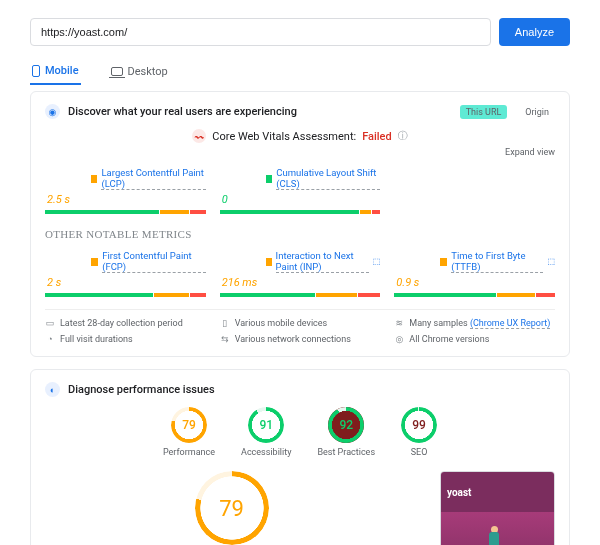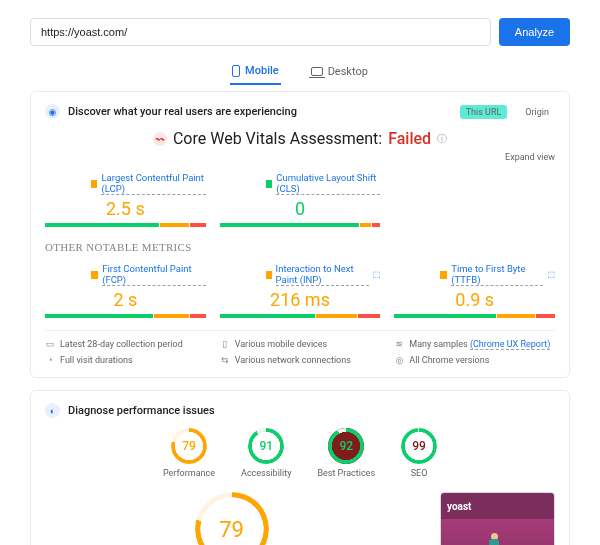--- a/index.html
+++ b/index.html
@@ -13,68 +13,68 @@
   .wrap { padding: 18px 30px 10px; }
   .searchrow { display: flex; gap: 8px; margin-bottom: 14px; }
   .urlbox {
     flex: 1; border: 1px solid #dadce0; border-radius: 4px;
     padding: 7px 10px; font-size: 11px; color: #202124; background:#fff;
   }
   .analyze-btn {
     background: #1a73e8; color: #fff; border: none; border-radius: 4px;
     padding: 0 16px; font-size: 11px; font-weight: 500; cursor: pointer;
   }
-  .devicetabs { display: flex; justify-content: center; gap: 28px; margin-bottom: 6px; }
+  .devicetabs { display: flex; gap: 28px; margin-bottom: 6px; }
   .dtab { display: flex; align-items: center; gap: 5px; padding: 4px 2px 6px; color:#5f6368; font-size:11px; cursor:pointer;}
   .dtab.active { color:#1a73e8; border-bottom:2px solid #1a73e8; font-weight:500;}
   .dicon { width:12px; height:9px; border:1.3px solid currentColor; border-radius:2px; position:relative;}
   .dicon.laptop::after{content:"";position:absolute;left:-3px;right:-3px;bottom:-3px;height:1.3px;background:currentColor;}
   .card {
     border:1px solid #e8eaed; border-radius:6px; padding:12px 14px; margin-bottom:12px;
   }
   .cardhead { display:flex; align-items:center; gap:8px; margin-bottom:10px;}
   .roundicon{width:15px;height:15px;border-radius:50%;background:#e8f0fe;display:flex;align-items:center;justify-content:center;color:#1a73e8;font-size:9px;}
   .cardtitle{font-weight:500;font-size:11px;flex:1;}
   .pillbtn{background:#f1f3f4;border-radius:3px;padding:2px 6px;font-size:9px;color:#5f6368;margin-left:4px;cursor:pointer;}
   .cwv-row{display:flex;align-items:center;justify-content:center;gap:6px;margin:6px 0 4px;}
   .cwv-badge{width:14px;height:14px;border-radius:50%;background:#fce8e6;display:flex;align-items:center;justify-content:center;}
   .cwv-badge span{font-size:9px;color:#d93025;}
-  .cwv-label{font-size:16px;}
+  .cwv-label{font-size:11px;}
   .failtxt{color:#d93025;font-weight:500;}
   .info-icn{color:#9aa0a6; font-size:10px;}
   .expand{ text-align:right;color:#5f6368;font-size:9px;margin:2px 0 8px;cursor:pointer;}
   .metrics{display:grid;grid-template-columns:repeat(3,1fr);gap:10px 14px;}
   .metric{padding-top:2px;}
   .mhead{display:flex;align-items:center;gap:4px;margin-bottom:3px;margin-left:46px;}
   .square{width:8px;height:8px;}
   .sq-g{background:#0cce6b;} .sq-a{background:#ffa400;}
   .mname{font-size:9.5px;color:#1a73e8;border-bottom:1px dashed #9aa0a6;cursor:pointer;}
   .beta{font-size:8px;color:#1a73e8;}
-  .mval{text-align:center;font-size:18px;margin:2px 2px 4px;}
+  .mval{text-align:left;font-size:11px;margin:2px 2px 4px;font-style:italic;}
   .v-g{color:#0cce6b;} .v-a{color:#ffa400;}
   .bar{height:4px;display:flex;gap:1px;}
   .seg{height:100%;}
   .subhead{font-size:11px;color:#80868b;letter-spacing:.3px;margin:14px 0 8px;font-family:Liberation Serif, serif;}
   .foot{display:grid;grid-template-columns:repeat(3,1fr);gap:6px 14px;margin-top:12px;padding-top:8px;border-top:1px solid #eee;font-size:9px;color:#5f6368;}
   .foot div{display:flex;gap:5px;align-items:center;}
   .ficn{width:10px;color:#80868b;text-align:center;}
   .link{color:#1a73e8;border-bottom:1px dashed #9aa0a6;}
   .gauges{display:flex;justify-content:center;gap:26px;margin:6px 0 14px;}
   .gauge{display:flex;flex-direction:column;align-items:center;gap:4px;}
   .ring{width:36px;height:36px;border-radius:50%;display:flex;align-items:center;justify-content:center;position:relative;background:#fff;}
   .ring::before{content:"";position:absolute;inset:0;border-radius:50%;}
   .ring-inner{position:relative;z-index:1;font-size:12px;font-weight:500;}
   .glabel{font-size:9px;color:#5f6368;}
   .bigrow{display:flex;gap:22px;align-items:flex-start;margin-top:6px;}
   .bigleft{flex:1;display:flex;flex-direction:column;align-items:center;}
   .bigring{width:74px;height:74px;border-radius:50%;position:relative;display:flex;align-items:center;justify-content:center;}
   .bigring::before{content:"";position:absolute;inset:0;border-radius:50%;}
   .biginner{position:relative;z-index:1;font-size:22px;font-weight:400;color:#ffa400;}
   .shot{width:115px;border:1px solid #dadce0;border-radius:4px;overflow:hidden;}
-  .shothead{background:#7b2d5e;height:26px;display:flex;align-items:center;padding:0 6px;}
+  .shothead{background:#7b2d5e;height:40px;display:flex;align-items:center;padding:0 6px;}
   .ylogo{color:#fff;font-size:10px;font-weight:700;}
   .hero{height:72px;background:linear-gradient(#a73b79,#7b2d5e);position:relative;overflow:hidden;}
   .runner{position:absolute;left:35%;top:20%;width:28px;height:40px;}
   .runner .body{width:10px;height:16px;background:#2d9c8f;border-radius:3px;position:absolute;left:8px;top:6px;}
   .runner .head{width:7px;height:7px;background:#f4c591;border-radius:50%;position:absolute;left:10px;top:0;}
   .tape{position:absolute;left:0;right:0;top:38px;height:6px;background:#d4a04a;}
 </style>
 </head>
 <body>
 

